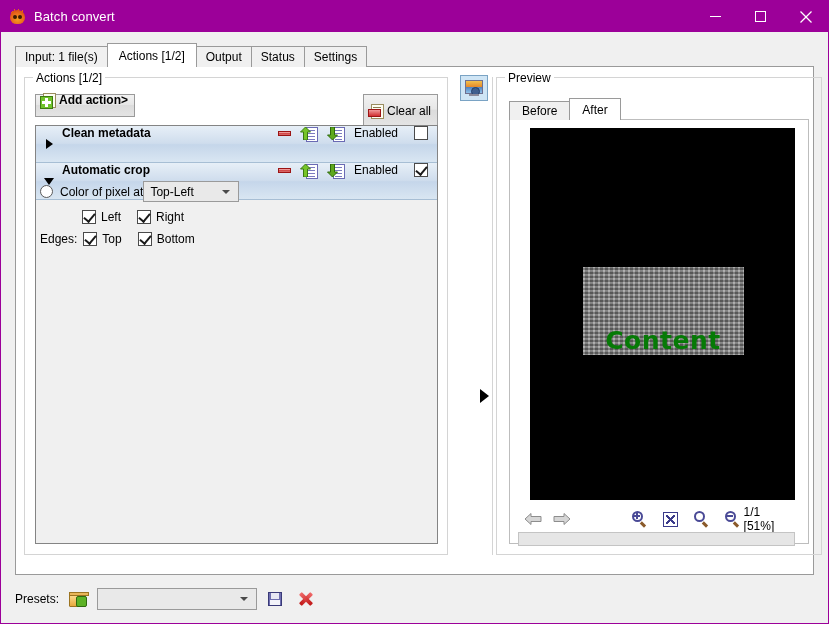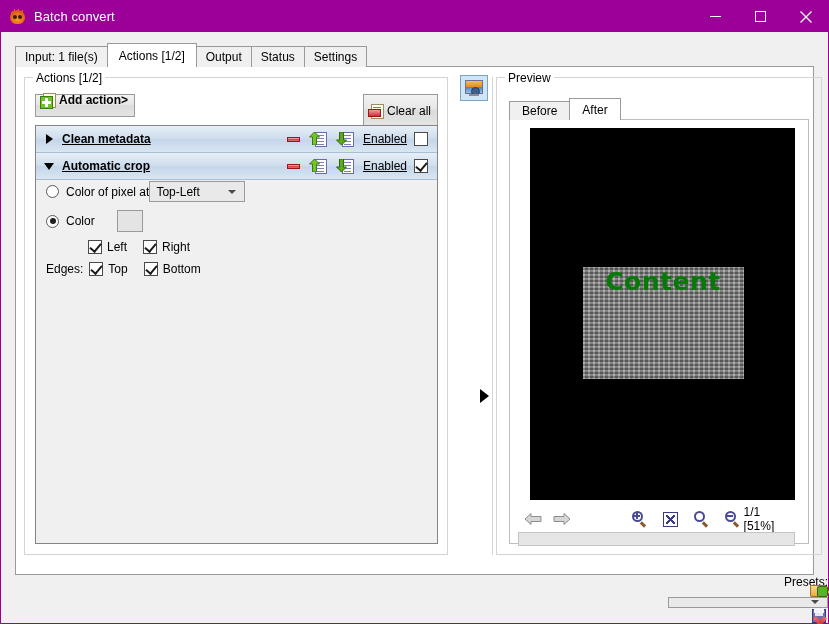--- a/index.html
+++ b/index.html
@@ -179,27 +179,26 @@
 
   
   .actions-list {
     position: absolute; left: 10px; top: 47px; right: 9px; bottom: 10px;
     border: 1px solid #848484;
     background: #f0f0f0;
     box-sizing: border-box;
     overflow: hidden;
   }
   .action-row {
-    height: 27px;
+    height: 37px;
     background: linear-gradient(180deg,#e7eff7 0%, #cfdded 48%, #c5d6ea 52%, #d9e6f2 100%);
     border-bottom: 1px solid #a7bed4;
-    display: flex; align-items: center;
+    display: flex; 
     position: relative;
     box-sizing: border-box;
-    text-decoration: underline;
   }
   .action-row .expander {
     width: 26px; display: flex; align-items: center; justify-content: center;
   }
   .tri-right { width: 0; height: 0; border-left: 7px solid #000; border-top: 5px solid transparent; border-bottom: 5px solid transparent; }
   .tri-down  { width: 0; height: 0; border-top: 7px solid #000; border-left: 5px solid transparent; border-right: 5px solid transparent; }
   .action-row .aname { font-weight: bold; font-size: 12px; }
   .action-row .spacer { flex: 1; }
 
   .ico-minus { width: 15px; height: 15px; margin-right: 8px; }
@@ -215,35 +214,35 @@
     background: #ffffff; border: 1px solid #6a6ab4;
   }
   .ico-updown .lines::after {
     content: ""; position: absolute; left: 1px; top: 2px; width: 7px; height: 1px;
     background: #7b7bc0;
     box-shadow: 0 3px 0 #7b7bc0, 0 6px 0 #7b7bc0, 0 9px 0 #7b7bc0;
   }
   .ico-updown .arw {
     position: absolute; left: 0; top: 1px; width: 11px; height: 13px;
   }
-  .enabled-label { font-size: 12px; margin-right: 7px; }
+  .enabled-label { font-size: 12px; margin-right: 16px; }
   .cbx {
     width: 14px; height: 14px; background: #fff; border: 1px solid #4a4a4a;
     box-sizing: border-box; position: relative; flex: none;
   }
   .cbx.checked::after {
     content: ""; position: absolute; left: 3px; top: 0px;
     width: 5px; height: 9px;
     border: solid #1a1a1a; border-width: 0 2px 2px 0;
     transform: rotate(40deg);
   }
   .row-check { margin-right: 9px; }
 
   
-  .crop-panel { position: absolute; left: 0; top: 55px; right: 0; padding-left: 10px; }
+  .crop-panel { position: absolute; left: 0; top: 55px; right: 0; padding-left: 4px; }
   .optline { display: flex; align-items: center; margin-bottom: 8px; }
   .radio {
     width: 13px; height: 13px; border-radius: 50%;
     background: #fff; border: 1px solid #5a5a5a;
     box-sizing: border-box; position: relative; flex: none;
     margin-right: 7px;
   }
   .radio.sel::after {
     content: ""; position: absolute; left: 2.5px; top: 2.5px;
     width: 6px; height: 6px; border-radius: 50%; background: #1f1f1f;
@@ -322,26 +321,26 @@
     position: absolute; left: 12px; top: 41px; right: 12px; bottom: 10px;
     border: 1px solid #bdbdbd; background: #ffffff; box-sizing: border-box;
   }
   .pimage {
     position: absolute; left: 20px; top: 8px; right: 13px; height: 372px;
     background: #000;
     overflow: hidden;
   }
   .content-box {
     position: absolute; left: 50%; top: 50%;
-    width: 161px; height: 112px; margin-left: -80px; margin-top: -47px;
+    width: 161px; height: 88px; margin-left: -80px; margin-top: -47px;
     background-color: #8c8c8c;
     background-image:
       repeating-linear-gradient(0deg, rgba(255,255,255,.16) 0 1px, rgba(0,0,0,.22) 1px 3px, rgba(255,255,255,.10) 3px 4px),
       repeating-linear-gradient(90deg, rgba(255,255,255,.20) 0 2px, rgba(0,0,0,.20) 2px 5px);
-    display: flex; align-items: flex-start; justify-content: center;
+    display: flex; align-items: flex-end; justify-content: center;
   }
   .content-box span {
     color: #067a06; font-weight: bold; font-size: 25px;
     font-family: "DejaVu Sans", sans-serif;
     letter-spacing: .5px;
   }
   .ptoolbar {
     position: absolute; left: 0; right: 0; top: 386px; height: 26px;
     display: flex; align-items: center;
   }
@@ -383,21 +382,21 @@
     border-left: 9px solid #000; border-top: 7px solid transparent; border-bottom: 7px solid transparent;
   }
   .vsep {
     position: absolute; left: 476px; top: 10px; width: 1px; height: 478px; background: #d4d4d4;
   }
 
   
   .bottombar {
     height: 48px; min-height: 48px;
     position: relative;
-    display: flex; align-items: flex-end; flex-direction: column;
+    display: flex; align-items: center;
   }
   .presets-lbl { margin-left: 14px; font-size: 12px; }
   .ico-folder { width: 18px; height: 16px; position: relative; margin-left: 10px; }
   .ico-folder .back {
     position: absolute; left: 0; bottom: 0; width: 17px; height: 12px;
     background: linear-gradient(180deg,#fbd98a,#e8a93c); border: 1px solid #9c7420;
     border-radius: 1px 2px 1px 1px; box-sizing: border-box;
   }
   .ico-folder .tab {
     position: absolute; left: 0; top: 1px; width: 8px; height: 4px;
@@ -561,25 +560,20 @@
 
           <div class="optline">
             <span class="radio"></span>
             <span>Color of pixel at</span>
             <span class="combo" id="pixel-combo">
               <span>Top-Left</span>
               <span class="chev"></span>
             </span>
           </div>
 
-          <div class="optline">
-            <span class="radio sel"></span>
-            <span>Color</span>
-            <span class="color-swatch"><span class="inner"></span></span>
-          </div>
 
 
           <div class="optline" style="padding-left:42px;">
             <span class="edge-item">
               <span class="cbx checked"></span>
               <span>Left</span>
             </span>
             <span class="edge-item">
               <span class="cbx checked"></span>
               <span>Right</span>

